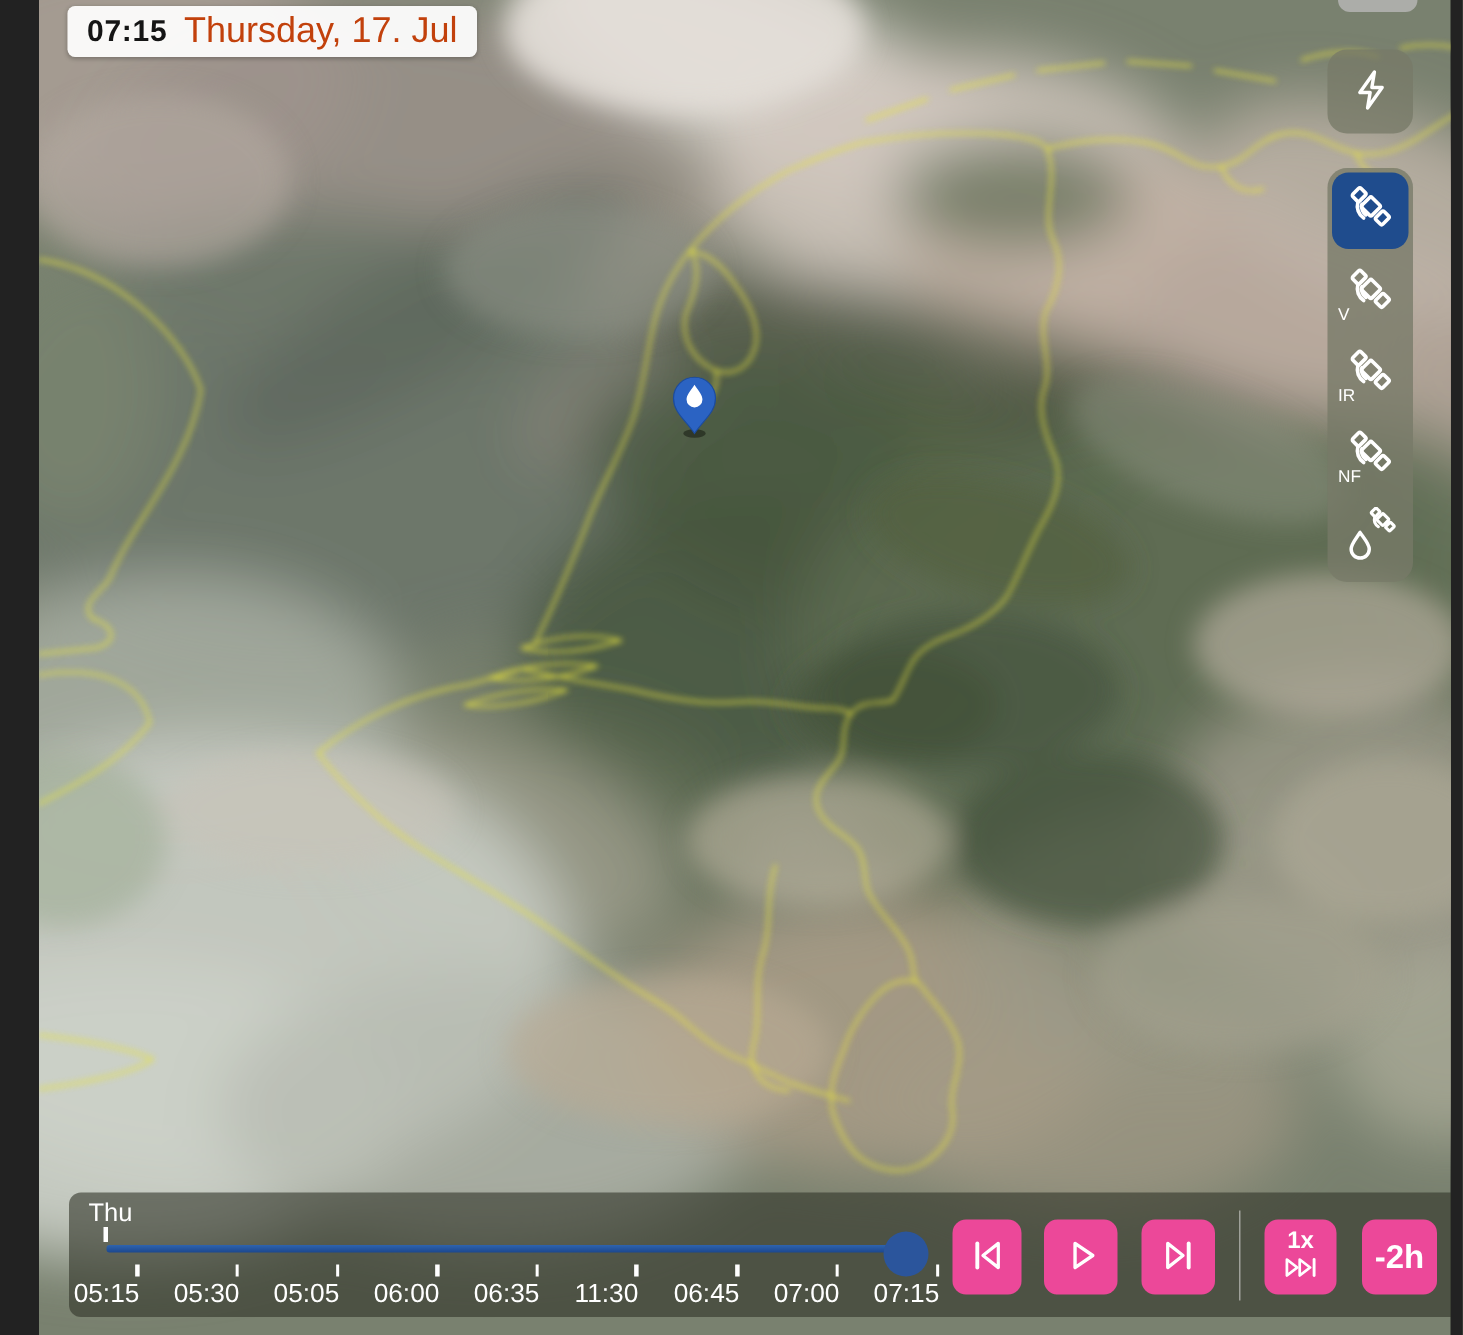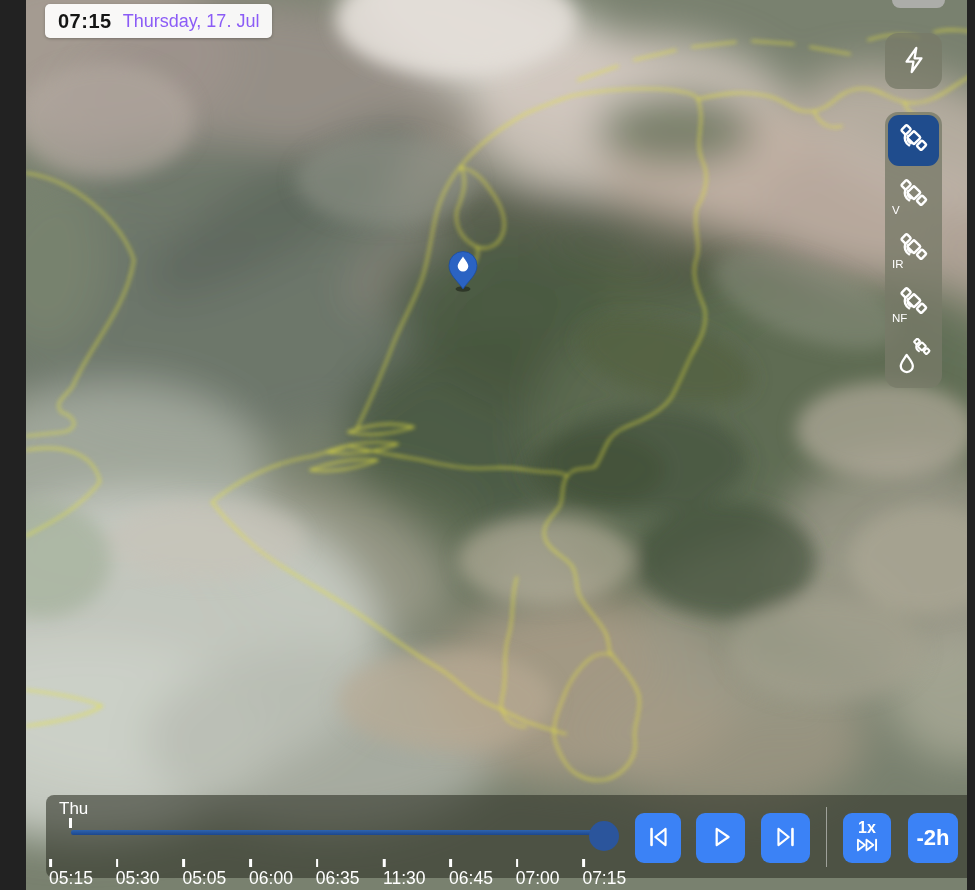--- a/index.html
+++ b/index.html
@@ -6,21 +6,21 @@
   .stage{position:relative;width:941px;height:890px;overflow:hidden;
          font-family:"Liberation Sans",sans-serif;margin-left:26px;-webkit-font-smoothing:antialiased;}
   .map-wrap{position:absolute;inset:0;}
   .map-wrap svg{display:block;}
 
   
   .time-badge{position:absolute;left:19px;top:4px;height:34px;display:flex;align-items:center;
     gap:11px;padding:0 13px;background:rgba(255,255,255,.93);border-radius:5px;
     box-shadow:0 1px 3px rgba(0,0,0,.25);}
   .time-badge .t{font-size:20px;font-weight:700;color:#151515;letter-spacing:.5px;}
-  .time-badge .d{font-size:18px;color:#8b5cf6;}
+  .time-badge .d{font-size:24px;color:#c2410c;}
 
   
   .right-toolbar{position:absolute;top:0;right:25px;width:57px;}
   .partial-btn{position:absolute;top:0;right:-3px;width:53px;height:8px;
     background:rgba(175,175,172,.95);border-radius:0 0 8px 8px;}
   .tool-btn{position:absolute;top:33px;left:0;width:57px;height:56px;border:none;cursor:pointer;
     border-radius:13px;background:rgba(119,122,104,.78);display:flex;align-items:center;justify-content:center;}
   .layer-panel{position:absolute;top:112px;left:0;width:57px;border-radius:13px;
     background:rgba(119,122,104,.78);display:flex;flex-direction:column;padding:2px 0 4px;}
   .layer{position:relative;height:54px;border:none;background:transparent;cursor:pointer;
@@ -30,26 +30,26 @@
 
   
   .bottom-bar{position:absolute;left:20px;bottom:12px;width:933px;height:83px;
     background:rgba(48,52,40,.6);border-radius:8px;padding-left:38px;}
   .day{position:absolute;left:13px;top:4px;font-size:17px;color:#fff;}
   .day-tick{position:absolute;left:23px;top:23px;width:3px;height:10px;background:#fff;}
   .track{position:absolute;left:25px;top:35px;width:534px;height:5px;border-radius:2px;
     background:linear-gradient(#2e63ae,#1c478e);}
   .thumb{position:absolute;left:543px;top:26px;width:30px;height:30px;border-radius:50%;
     background:#2b559c;cursor:pointer;}
-  .tk{position:absolute;top:64px;transform:translateX(-50%);display:flex;flex-direction:column;
-    align-items:flex-start;}
+  .tk{position:absolute;top:48px;transform:translateX(-50%);display:flex;flex-direction:column;
+    align-items:flex-end;}
   .tk i{width:2.5px;height:8px;background:#fff;display:block;}
   .tk span{margin-top:1px;font-size:17.5px;color:#fff;white-space:nowrap;}
   .ctl{position:absolute;top:18px;width:46px;height:50px;border:none;border-radius:9px;
-    background:#3b82f6;display:flex;align-items:center;justify-content:center;cursor:pointer;color:#fff;}
+    background:#ec4899;display:flex;align-items:center;justify-content:center;cursor:pointer;color:#fff;}
   .divider{position:absolute;left:780px;top:12px;width:1px;height:60px;background:rgba(225,225,225,.55);}
   .ctl.speed{flex-direction:column;gap:1px;font-weight:700;font-size:16px;line-height:1;}
   .ctl.offset{font-weight:700;font-size:22px;}
   .icon-stroke{stroke:#fff;fill:none;stroke-linejoin:round;stroke-linecap:round;}
 </style>
 </head>
 <body>
 
 <div class="stage">
 

